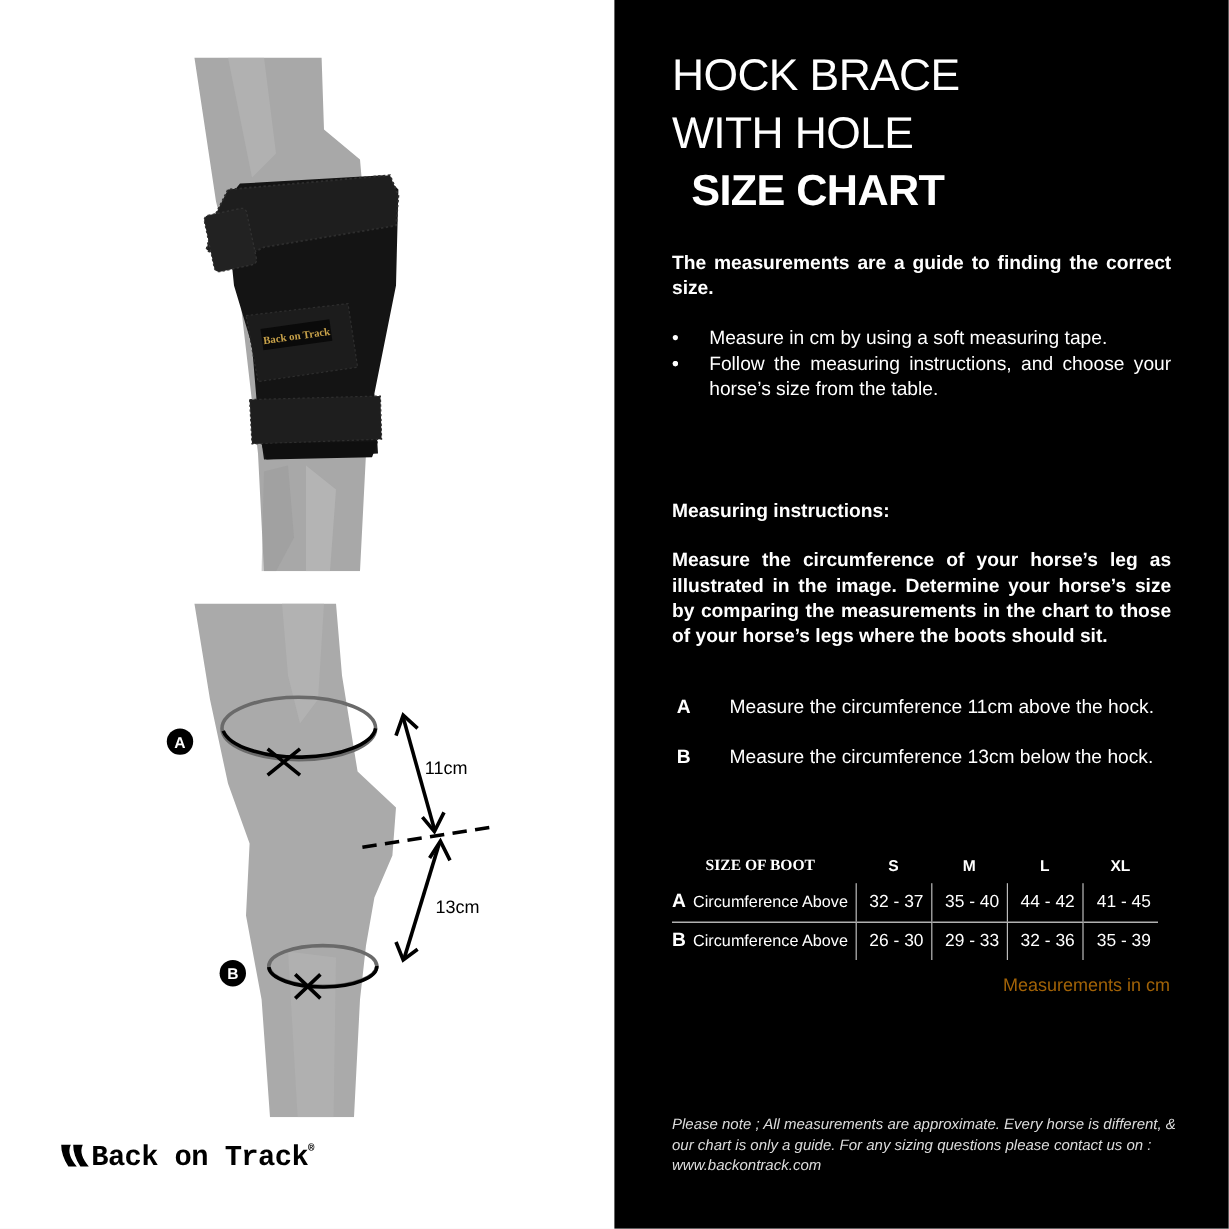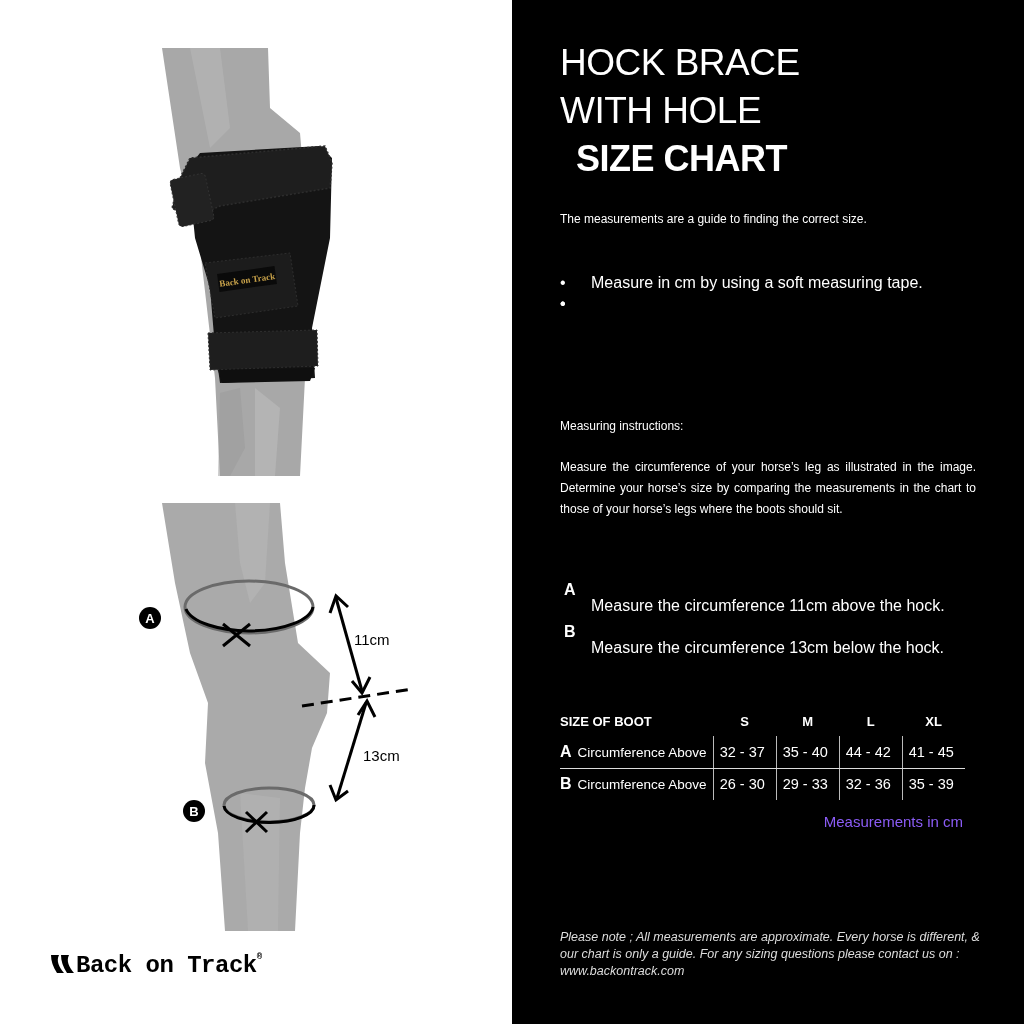--- a/index.html
+++ b/index.html
@@ -8,38 +8,38 @@
 
   .left { position:absolute; left:0; top:0; width:512px; height:1024px; background:#ffffff; }
   .right { position:absolute; left:512px; top:0; width:512px; height:1024px; background:#000; color:#fff; }
 
   .title-line { position:absolute; left:48px; font-size:37px; font-weight:300; letter-spacing:-0.5px; color:#fff; font-family:"Liberation Sans", sans-serif; -webkit-text-stroke:0; }
   .title-thin { font-weight:normal; }
   .t1 { top:42px; }
   .t2 { top:90px; }
   .t3 { top:138px; font-weight:bold; font-size:36px;margin-left:16px; }
 
-  .para { position:absolute; left:48px; width:416px; font-size:12px; line-height:21px; color:#fff; text-align:justify; }
+  .para { position:absolute; left:48px; width:416px; font-size:16px; line-height:21px; color:#fff; text-align:justify;font-weight:bold; }
   .bullets { position:absolute; left:48px; width:416px; top:272px; font-size:16px; line-height:21px; }
   .bullet { position:relative; padding-left:31px; text-align:justify; }
   .bullet .dot { position:absolute; left:0; top:0; }
 
   .measure-row { position:absolute; left:48px; width:420px; font-size:16px; }
   .measure-row .letter { position:absolute; left:4px; font-weight:bold; }
-  .measure-row .text { position:absolute; left:31px; white-space:nowrap;margin-top:16px; }
+  .measure-row .text { position:absolute; left:48px; white-space:nowrap; }
 
   table.sizes { position:absolute; left:48px; top:706px; border-collapse:collapse; font-size:14.5px; color:#fff; }
   table.sizes th { font-weight:bold; font-size:13px; height:30px; text-align:center; }
-  table.sizes th.label-h { text-align:left; padding-right:6px; }
-  table.sizes td { height:32px; text-align:left; padding:0 6px; }
+  table.sizes th.label-h { text-align:center; padding-right:6px;font-family:Liberation Serif, serif; }
+  table.sizes td { height:32px; text-align:right; padding:0 6px; }
   table.sizes td.rowlabel { text-align:center; padding-left:0; white-space:nowrap; font-size:13.5px; }
   table.sizes td.rowlabel .rl { font-weight:bold; font-size:16px; margin-right:6px; }
   table.sizes td.val { border-left:1px solid #bbb; width:63px; }
   table.sizes tr.rowA td { border-bottom:1.5px solid #ddd; }
-  .units { position:absolute; right:61px; top:813px; font-size:15px; color:#8b5cf6; }
+  .units { position:absolute; right:49px; top:813px; font-size:15px; color:#a16207; }
 
   .note { position:absolute; left:48px; top:929px; width:430px; font-size:12.5px; line-height:17px; font-style:italic; color:#ddd; }
 
   .photo-panel { position:absolute; left:160px; top:48px; width:180px; height:428px; }
   .diagram-panel { position:absolute; left:130px; top:503px; width:300px; height:428px; }
 
   .logo { position:absolute; left:50px; top:952px; font-size:24px; font-weight:bold; color:#000; font-family:Liberation Mono, monospace; letter-spacing:-0.5px; }
   .logo .reg { font-size:9px; vertical-align:top; }
 </style>
 </head>
@@ -122,20 +122,21 @@
   <div class="bullets">
     <div class="bullet">
       <span class="dot">•</span>
       <span>Measure in cm by using a soft measuring tape.</span>
     </div>
     <div class="bullet">
       <span class="dot">•</span>
     </div>
     <div class="bullet">
       <span class="dot">•</span>
+      <span>Follow the measuring instructions, and choose your horse’s size from the table.</span>
     </div>
   </div>
 
   <div class="para" style="top:416px;">Measuring instructions:</div>
   <div class="para" style="top:457px;">Measure the circumference of your horse’s leg as illustrated in the image. Determine your horse’s size by comparing the measurements in the chart to those of your horse’s legs where the boots should sit.</div>
 
   <div class="measure-row" style="top:581px;">
     <span class="letter">A</span>
     <span class="text">Measure the circumference 11cm above the hock.</span>
   </div>

